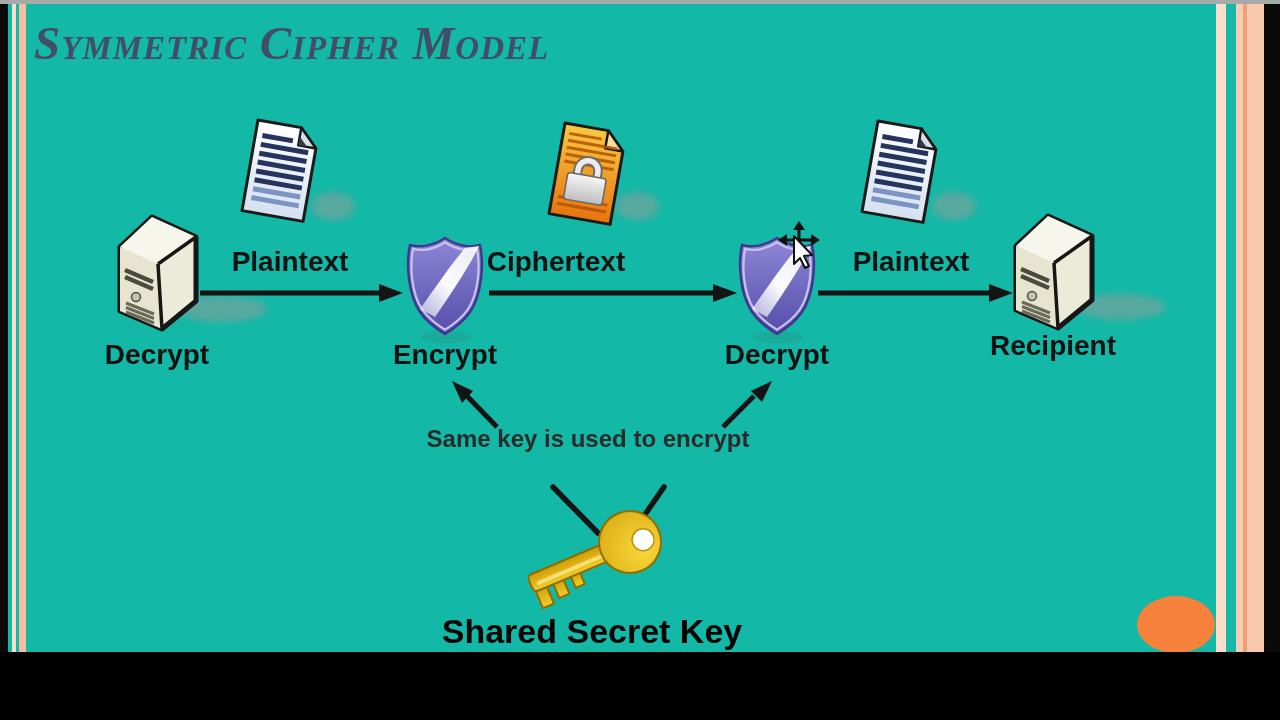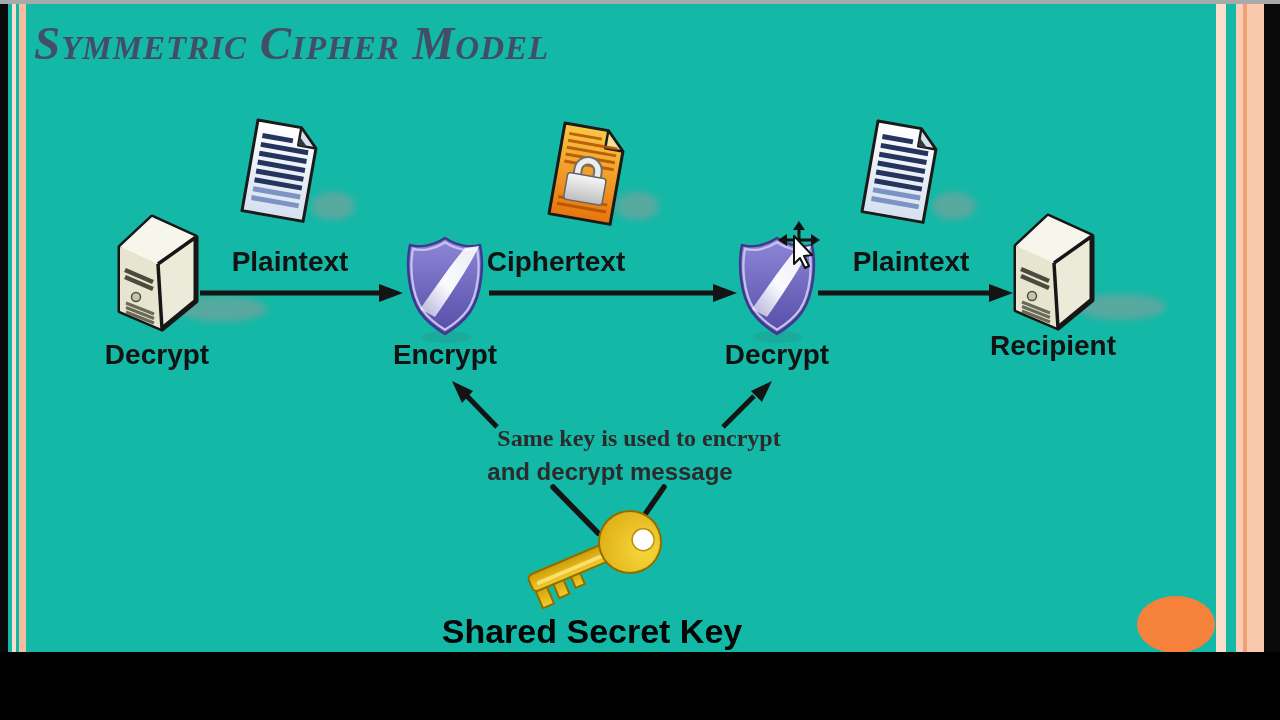--- a/index.html
+++ b/index.html
@@ -216,21 +216,20 @@
     </g>
   </svg>
 
   <div class="lbl" style="left:290px;top:246px;">Plaintext</div>
   <div class="lbl" style="left:556px;top:246px;">Ciphertext</div>
   <div class="lbl" style="left:911px;top:246px;">Plaintext</div>
   <div class="lbl" style="left:157px;top:339px;">Decrypt</div>
   <div class="lbl" style="left:445px;top:339px;">Encrypt</div>
   <div class="lbl" style="left:777px;top:339px;">Decrypt</div>
   <div class="lbl" style="left:1053px;top:330px;">Recipient</div>
-  <div class="lbl note" style="left:639px;top:425px;font-family:Liberation Serif, serif;">Same key is used to encrypt</div>
-  <div class="lbl note" style="left:610px;top:458px;">and decrypt message</div>
+  <div class="lbl note" style="left:588px;top:425px;">Same key is used to encrypt</div>
   <div class="lbl keylbl" style="left:592px;top:612px;">Shared Secret Key</div>
 
   <div class="edge-left"></div>
   <div class="edge-right"></div>
   <div class="bar-top"></div>
   <div class="bar-bottom"></div>
 </div>
 
 </body></html>

